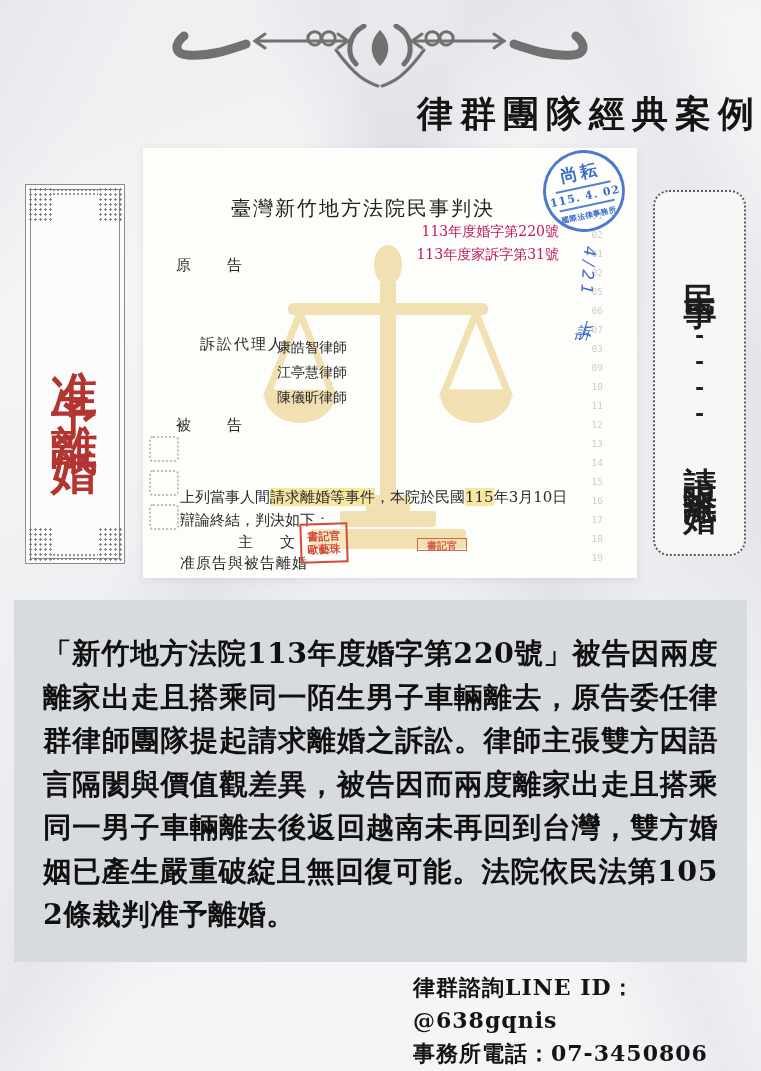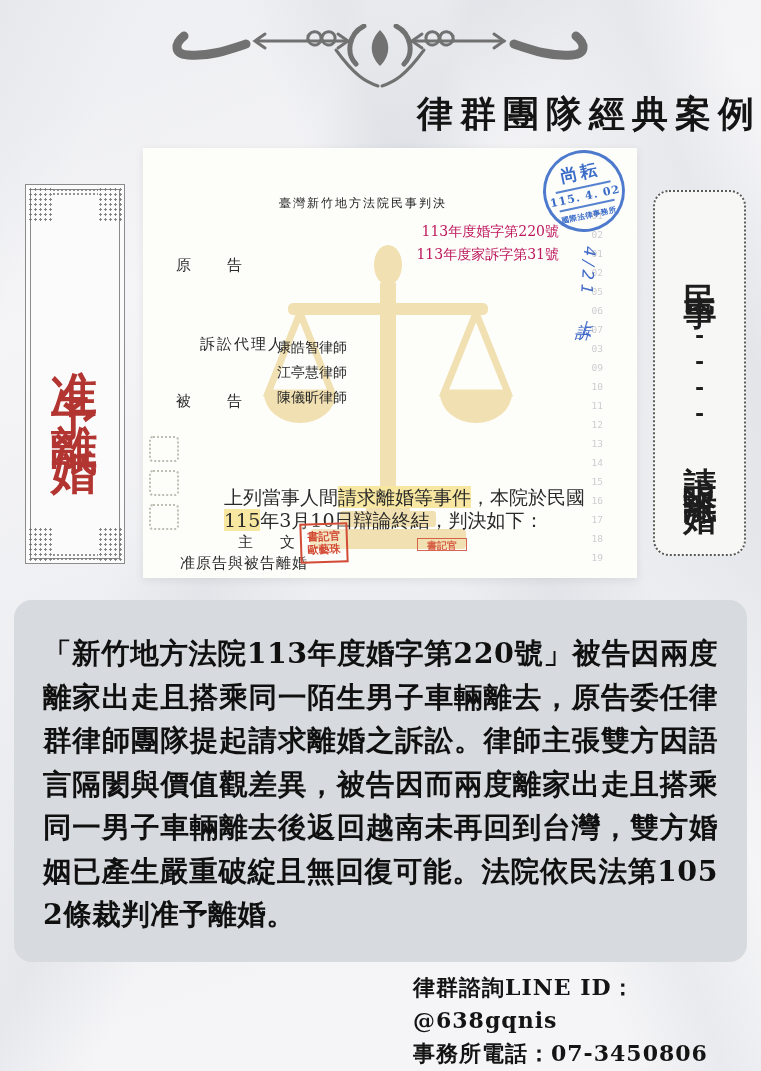--- a/index.html
+++ b/index.html
@@ -51,31 +51,31 @@
   }
 
   
   .doc{
     left:143px; top:148px; width:494px; height:430px;
     background:#fdfdfa; box-shadow:0 2px 8px rgba(70,70,80,.10);
     color:#2a2a2a; font-size:15px;
   }
   .doc-watermark{ position:absolute; left:105px; top:95px; width:280px; height:320px; opacity:.95; }
   .doc-title{ position:absolute; left:0; top:47px; width:440px; text-align:center;
-    font-size:12px; letter-spacing:2px; color:#222; }
+    font-size:20px; letter-spacing:2px; color:#222; }
   .case-numbers{ position:absolute; right:78px; top:72px; text-align:right;
     font-size:14px; line-height:23px; color:#be185d; }
   .doc-label{ position:absolute; font-size:15px; letter-spacing:2px; }
   .plaintiff{ left:33px; top:108px; }
   .agent-row{ left:57px; top:187px; }
   .agents{ position:absolute; left:134px; top:187px; line-height:25px; font-size:14px; }
-  .defendant{ left:33px; top:244px; }
+  .defendant{ left:33px; top:268px; }
   .dot-marks{ position:absolute; left:6px; top:288px; display:flex; flex-direction:column; gap:8px; }
   .dot-mark{ width:30px; height:26px; border:2px dotted rgba(140,140,122,.55); border-radius:4px; }
-  .ruling{ position:absolute; left:37px; top:338px; width:396px; line-height:23px; font-size:19px;margin-left:44px; }
+  .ruling{ position:absolute; left:37px; top:338px; width:396px; line-height:23px; font-size:15px; }
   .hl{ background:#f7e7a0; }
   .main-label{ position:absolute; left:95px; top:385px; font-size:15px; letter-spacing:6px; }
   .verdict{ position:absolute; left:37px; top:406px; font-size:15px; letter-spacing:1px; }
   .clerk-stamp{
     position:absolute; left:157px; top:375px; width:48px; height:40px;
     border:2px solid #d24b35; color:#d24b35; transform:rotate(-2deg);
     font-size:11px; line-height:13px; text-align:center; padding-top:5px;
     font-weight:700; background:rgba(255,255,255,.25);
   }
   .clerk-stamp-partial{
@@ -112,21 +112,21 @@
     gap:14px; color:#1d1d1d;
   }
   .rb-text{ writing-mode:vertical-rl; text-orientation:upright;
     font-size:33px; font-weight:700; letter-spacing:12px; }
   .rb-sep{ writing-mode:vertical-rl; text-orientation:upright;
     font-size:22px; font-weight:700; line-height:14px; letter-spacing:0; }
 
   
   .summary-box{
     left:14px; top:600px; width:733px; height:362px;
-    background:#d7dade; padding:32px 29px 0 29px;border-radius:18px;
+    background:#d7dade; padding:32px 29px 0 29px;
   }
   .summary-text{
     font-size:28.5px; font-weight:700; color:#101010;
     line-height:43.5px; text-align:justify; word-break:break-all;
     letter-spacing:.5px;
   }
 
   
   .footer{ left:413px; top:971px; width:340px;
     font-size:22px; font-weight:700; line-height:33px; color:#141414; letter-spacing:1px; }

